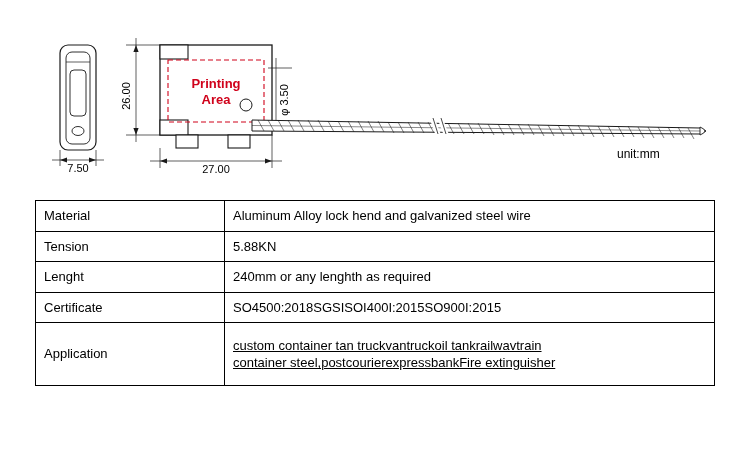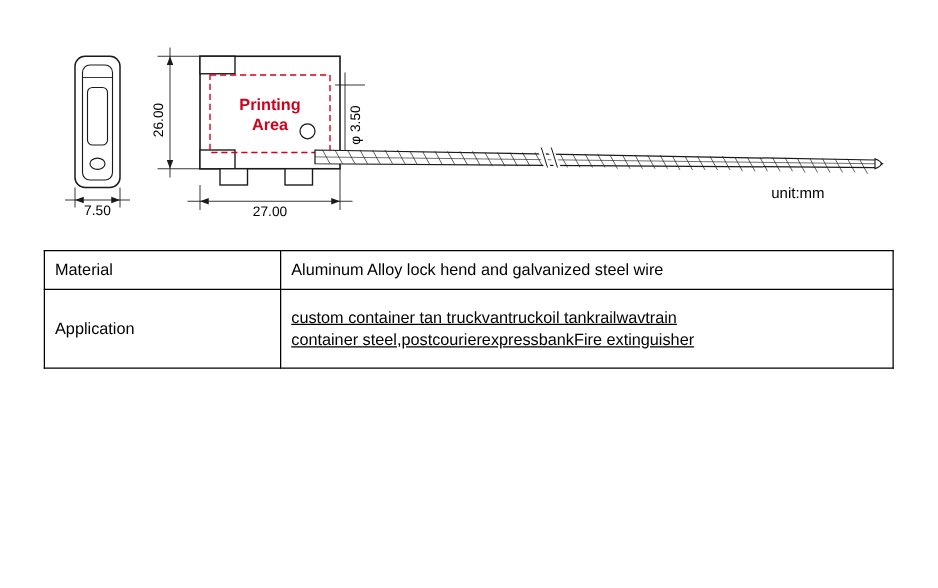--- a/index.html
+++ b/index.html
@@ -201,20 +201,32 @@
     <text class="unit-text" x="617" y="158">unit:mm</text>
   </svg>
 </div>
 
 <table id="spec-table">
   <tbody>
     <tr>
       <td class="label">Material</td>
       <td>Aluminum Alloy lock hend and galvanized steel wire</td>
     </tr>
+    <tr>
+      <td class="label">Tension</td>
+      <td>5.88KN</td>
+    </tr>
+    <tr>
+      <td class="label">Lenght</td>
+      <td>240mm or any lenghth as required</td>
+    </tr>
+    <tr>
+      <td class="label">Certificate</td>
+      <td>SO4500:2018SGSISOI400I:2015SO900I:2015</td>
+    </tr>
     <tr class="tall">
       <td class="label">Application</td>
       <td>
         <span class="val-line">custom container tan truckvantruckoil tankrailwavtrain</span>
         <span class="val-line">container steel,postcourierexpressbankFire extinguisher</span>
       </td>
     </tr>
   </tbody>
 </table>
 

